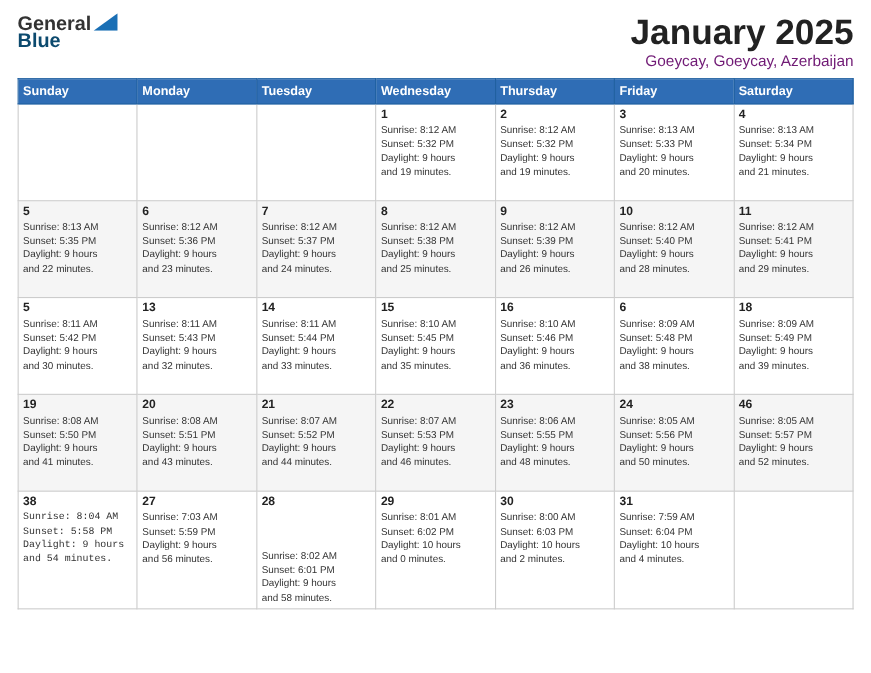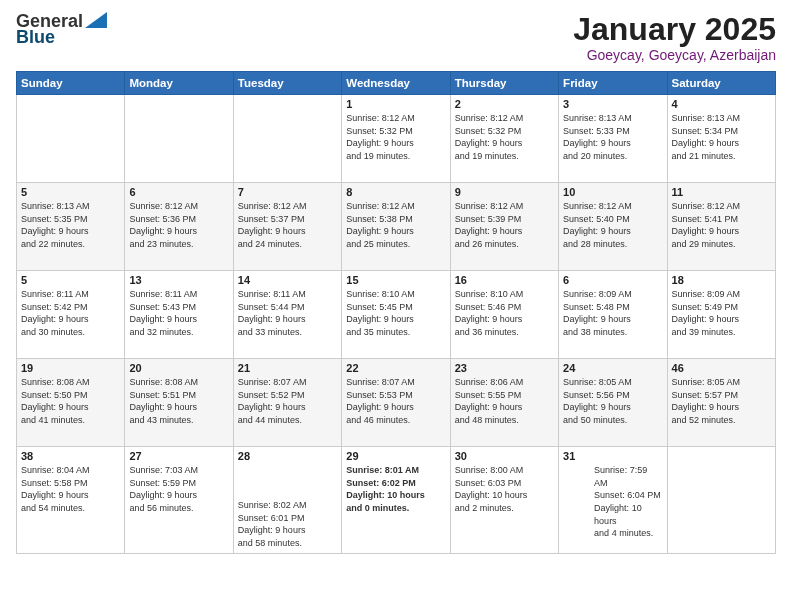--- a/index.html
+++ b/index.html
@@ -301,56 +301,56 @@
             <div class="day-number">46</div>
             <div class="day-info" style="white-space: pre-line;">Sunrise: 8:05 AM
 Sunset: 5:57 PM
 Daylight: 9 hours
 and 52 minutes.</div>
           </td>
         </tr>
         <tr>
           <td>
             <div class="day-number">38</div>
-            <div class="day-info" style="white-space: pre-line;">Sunrise: 8:04 AM
+            <div class="day-info" style="white-space: pre-line; font-family: Liberation Mono, monospace;">Sunrise: 8:04 AM
 Sunset: 5:58 PM
 Daylight: 9 hours
 and 54 minutes.</div>
           </td>
           <td>
             <div class="day-number">27</div>
             <div class="day-info" style="white-space: pre-line;">Sunrise: 7:03 AM
 Sunset: 5:59 PM
 Daylight: 9 hours
 and 56 minutes.</div>
           </td>
           <td>
             <div class="day-number">28</div>
             <div class="day-info" style="white-space: pre-line; margin-top: 37px;">Sunrise: 8:02 AM
 Sunset: 6:01 PM
 Daylight: 9 hours
 and 58 minutes.</div>
           </td>
           <td>
             <div class="day-number">29</div>
-            <div class="day-info" style="white-space: pre-line; font-weight: bold;">Sunrise: 8:01 AM
+            <div class="day-info" style="white-space: pre-line;">Sunrise: 8:01 AM
 Sunset: 6:02 PM
 Daylight: 10 hours
 and 0 minutes.</div>
           </td>
           <td>
             <div class="day-number">30</div>
             <div class="day-info" style="white-space: pre-line;">Sunrise: 8:00 AM
 Sunset: 6:03 PM
 Daylight: 10 hours
 and 2 minutes.</div>
           </td>
           <td>
             <div class="day-number">31</div>
-            <div class="day-info" style="white-space: pre-line; margin-left: 31px;">Sunrise: 7:59 AM
+            <div class="day-info" style="white-space: pre-line;">Sunrise: 7:59 AM
 Sunset: 6:04 PM
 Daylight: 10 hours
 and 4 minutes.</div>
           </td>
           <td class="empty"></td>
         </tr>
       </tbody>
   </table>
 </div>
 

